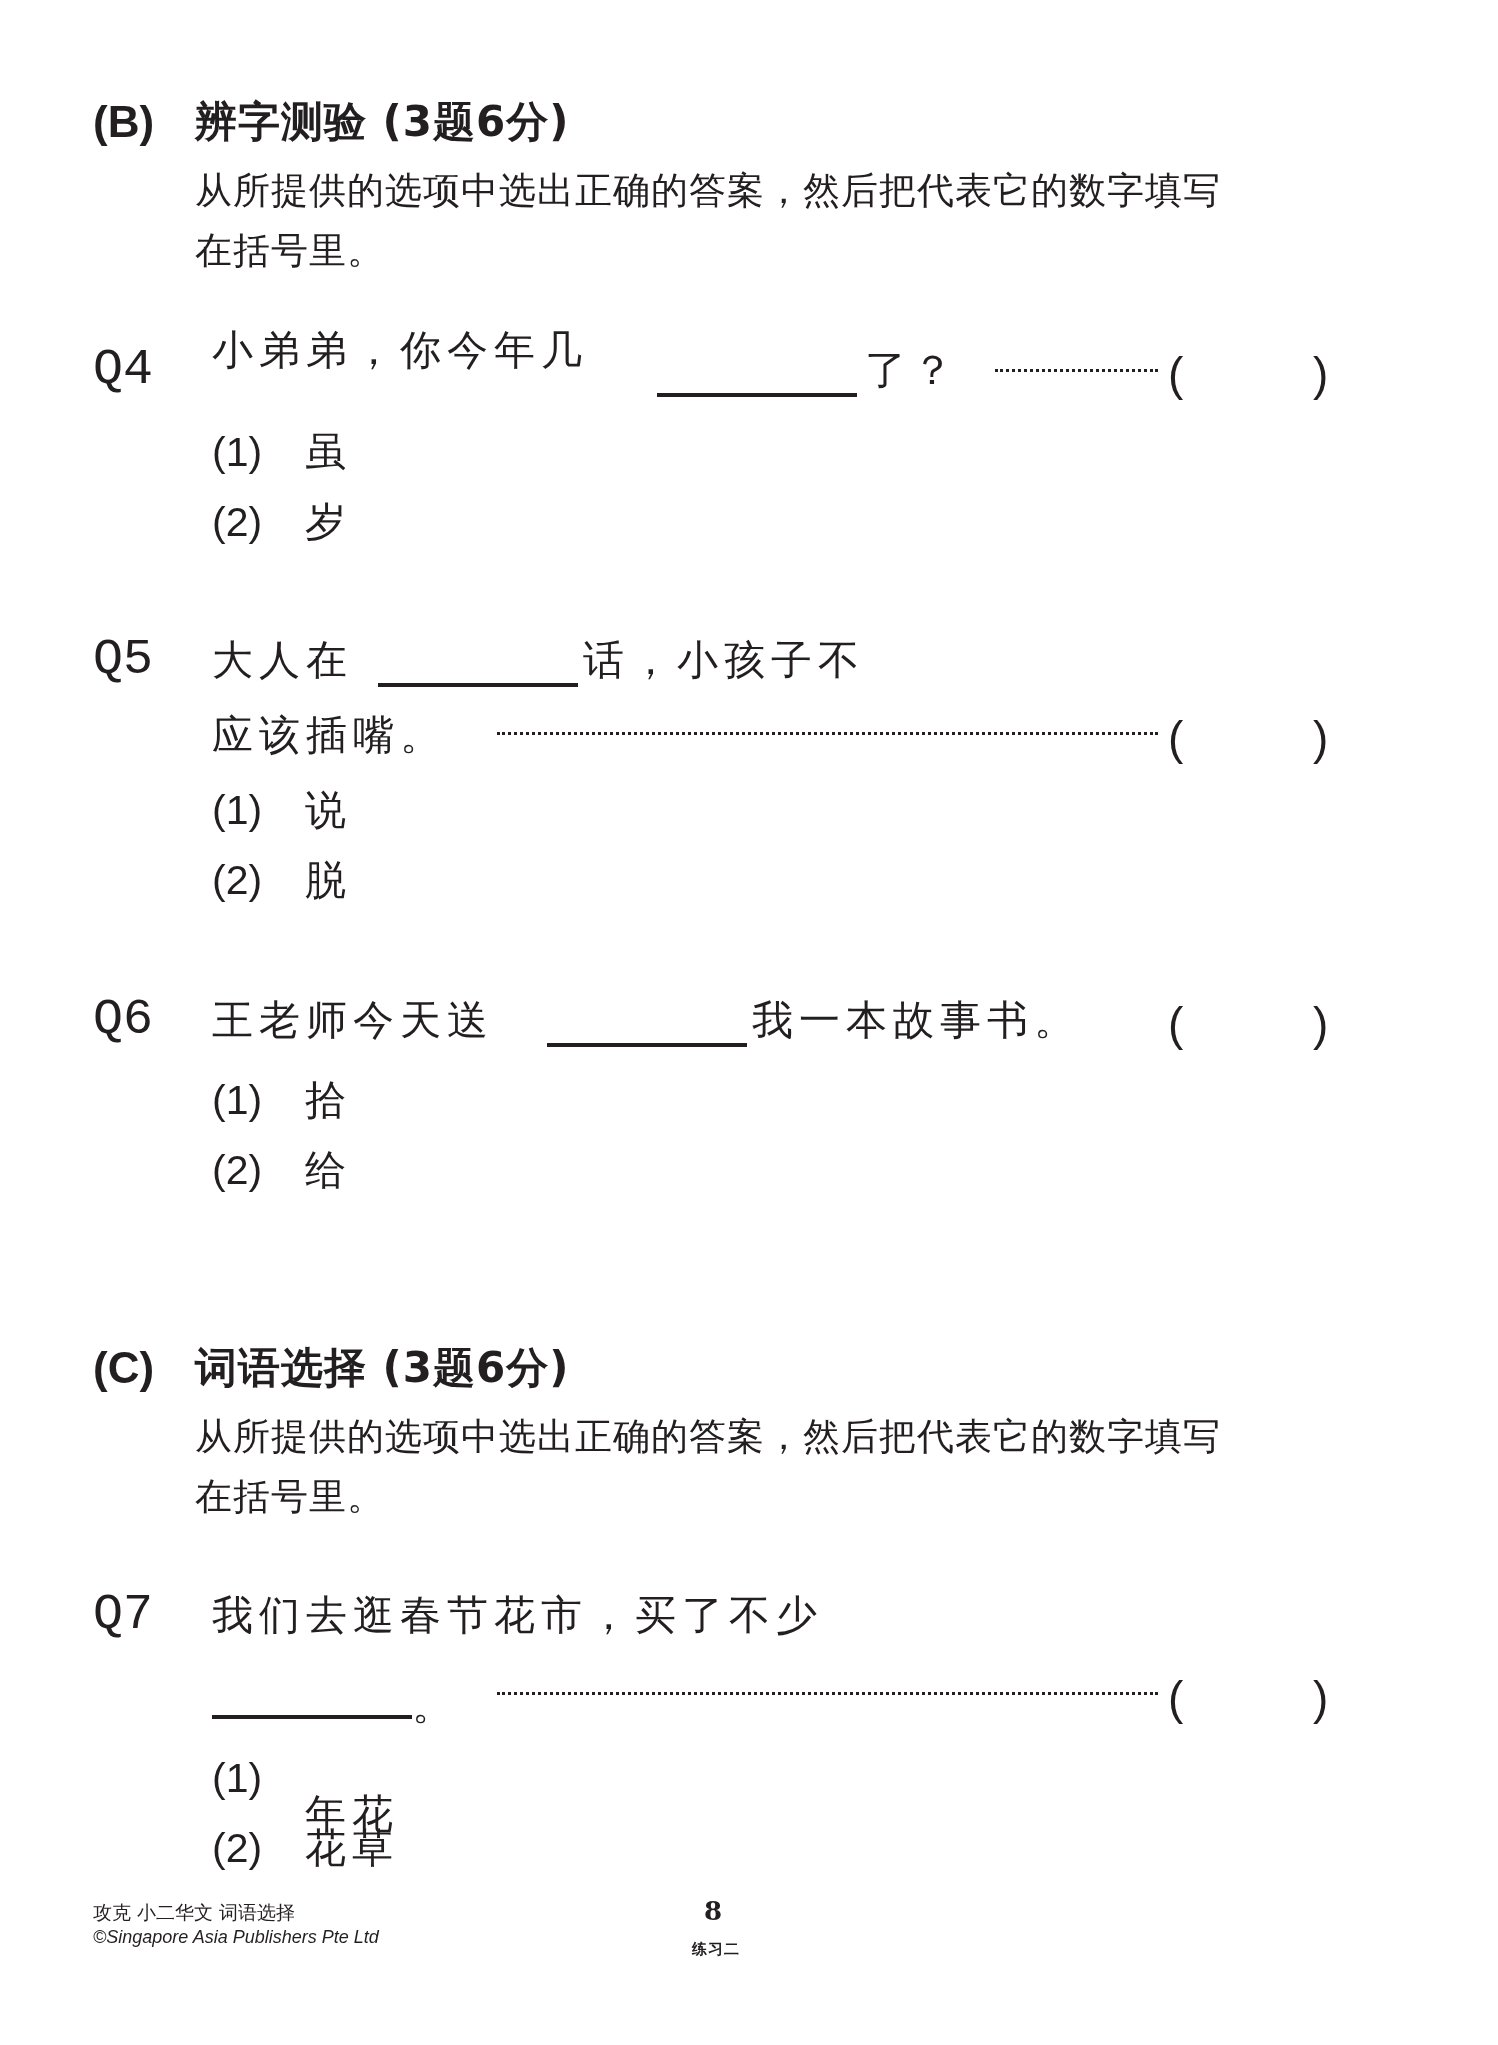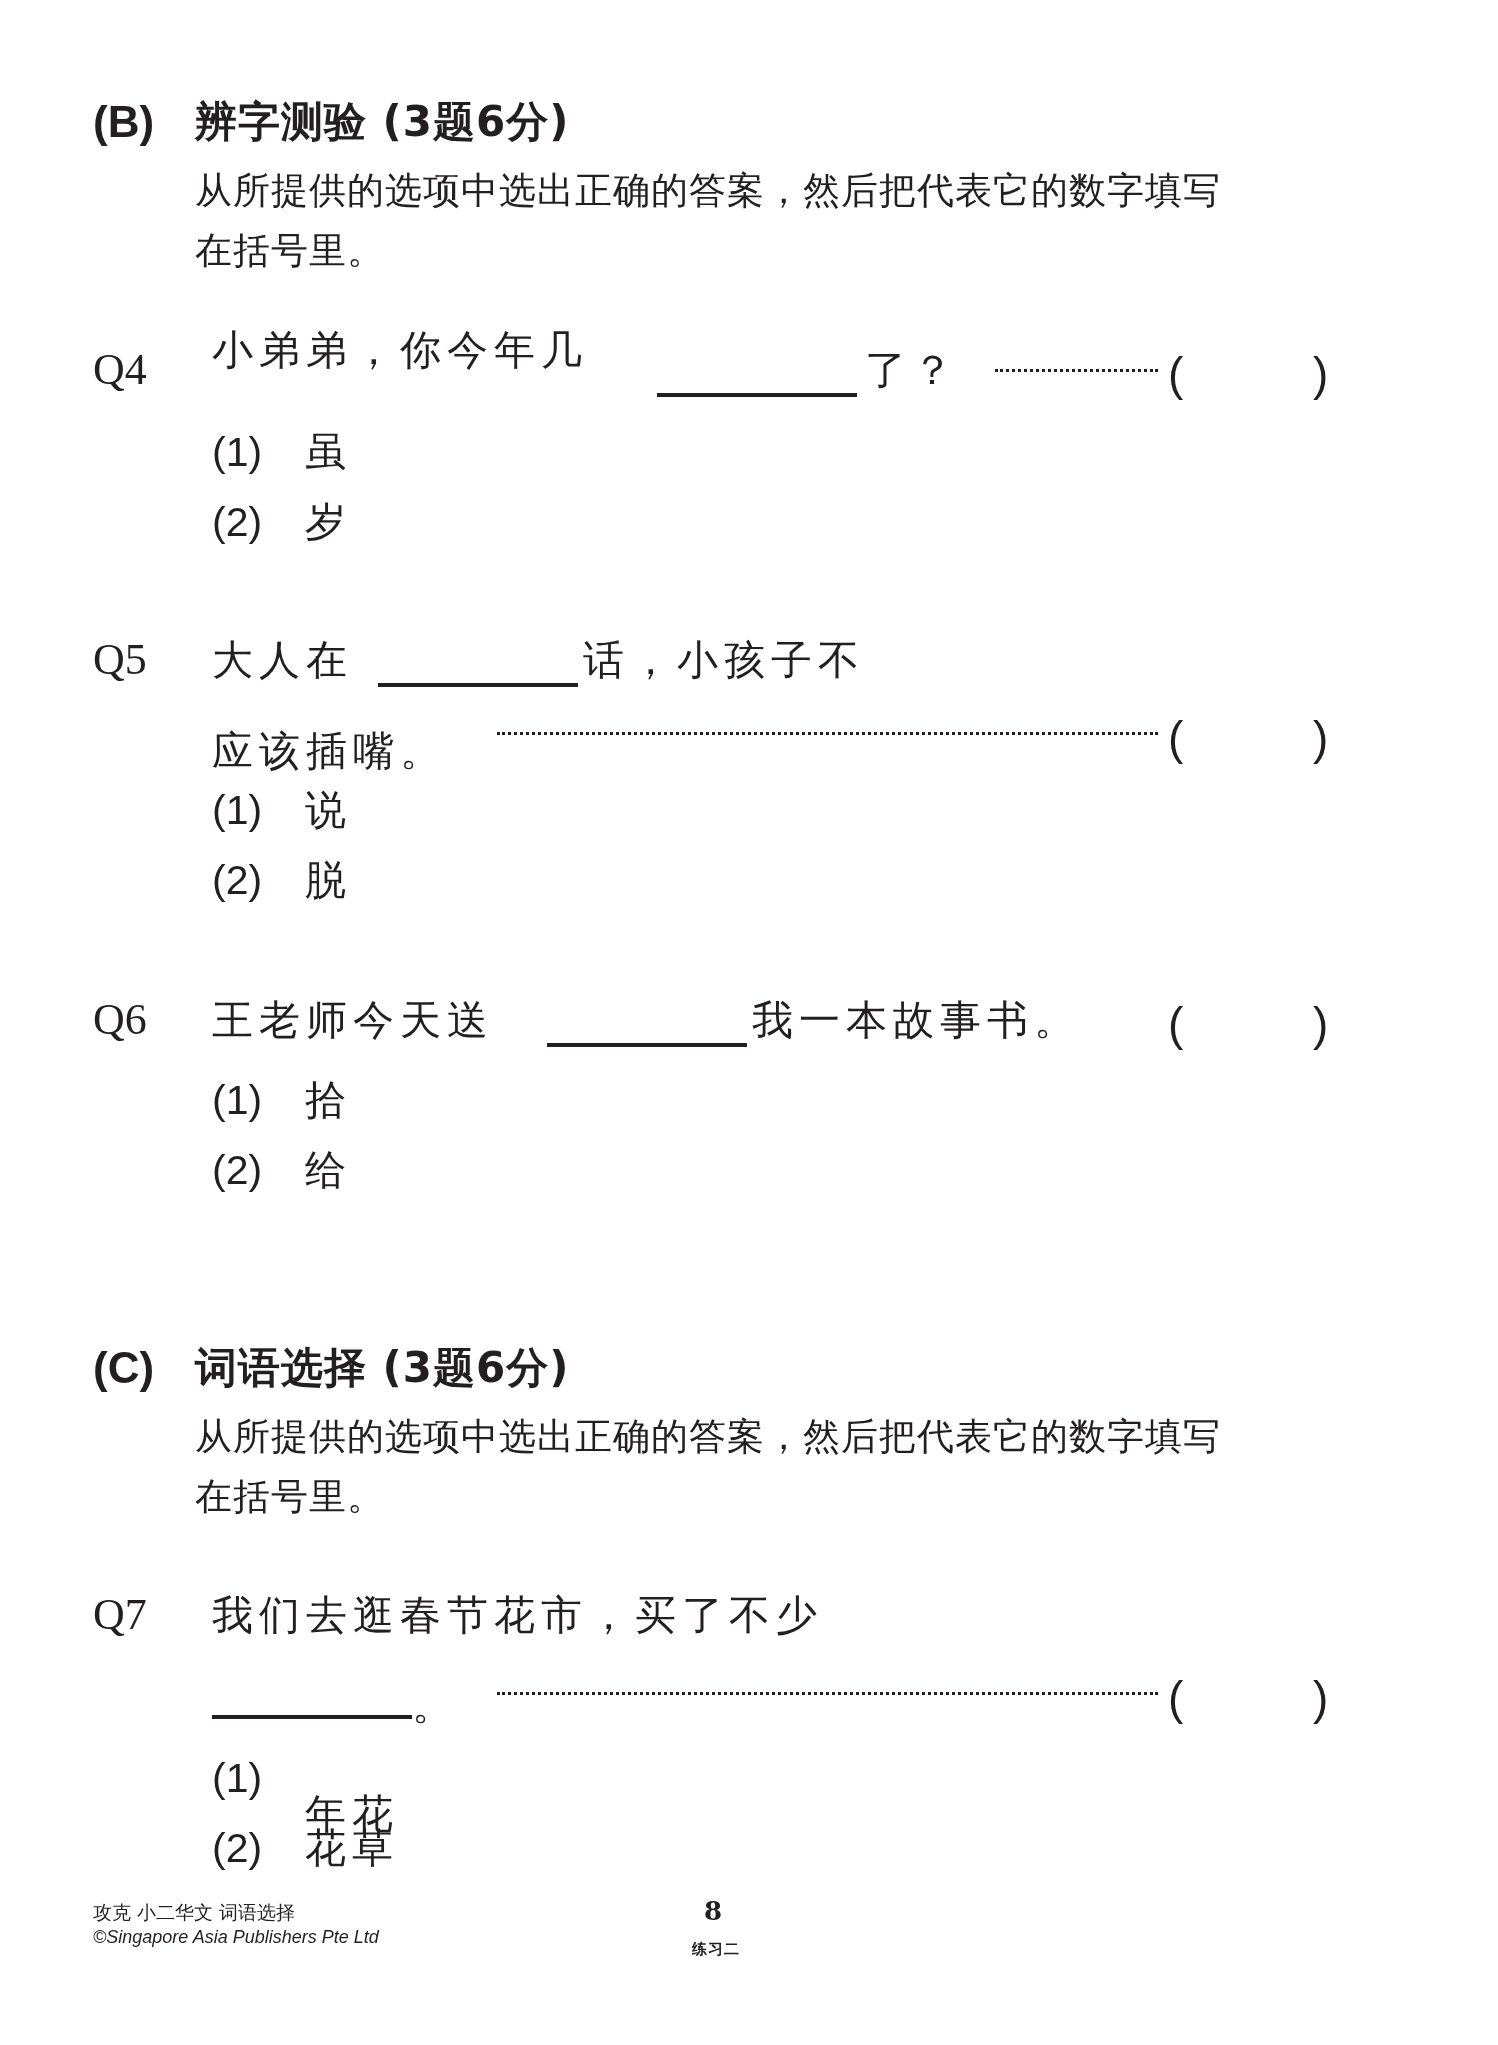--- a/index.html
+++ b/index.html
@@ -34,22 +34,22 @@
     }
     .instr {
       font-family: "DejaVu Sans", "Liberation Sans", sans-serif;
       font-size: 37px;
       line-height: 44px;
       letter-spacing: 1px;
     }
 
     
     .qnum {
-      font-family: Liberation Serif, serif;
-      font-size: 44px;
+      font-family: Liberation Mono, monospace;
+      font-size: 50px;
       line-height: 50px;
     }
     .qtext {
       font-family: "DejaVu Serif", "Liberation Serif", serif;
       font-size: 41px;
       line-height: 50px;
       letter-spacing: 6px;
     }
     .blank {
       position: absolute;
@@ -127,21 +127,21 @@
   <div class="abs opt-text" style="left:305px; top:427px;">虽</div>
   <div class="abs opt-num" style="left:212px; top:497px;">(2)</div>
   <div class="abs opt-text" style="left:305px; top:497px;">岁</div>
 </div>
 
 <div>
   <div class="abs qnum" style="left:93px; top:635px;text-align:center;">Q5</div>
   <div class="abs qtext" style="left:212px; top:635px;text-align:center;">大人在</div>
   <div class="blank" style="left:378px; top:683px; width:200px;"></div>
   <div class="abs qtext" style="left:583px; top:635px;">话，小孩子不</div>
-  <div class="abs qtext" style="left:212px; top:710px;margin-top:16px;">应该插嘴。</div>
+  <div class="abs qtext" style="left:212px; top:710px;">应该插嘴。</div>
   <div class="dots" style="left:497px; top:732px; width:661px;"></div>
   <div class="abs paren" style="left:1168px; top:710px;">(</div>
   <div class="abs paren" style="left:1313px; top:710px;">)</div>
 
   <div class="abs opt-num" style="left:212px; top:785px;">(1)</div>
   <div class="abs opt-text" style="left:305px; top:785px;">说</div>
   <div class="abs opt-num" style="left:212px; top:855px;">(2)</div>
   <div class="abs opt-text" style="left:305px; top:855px;">脱</div>
 </div>
 

